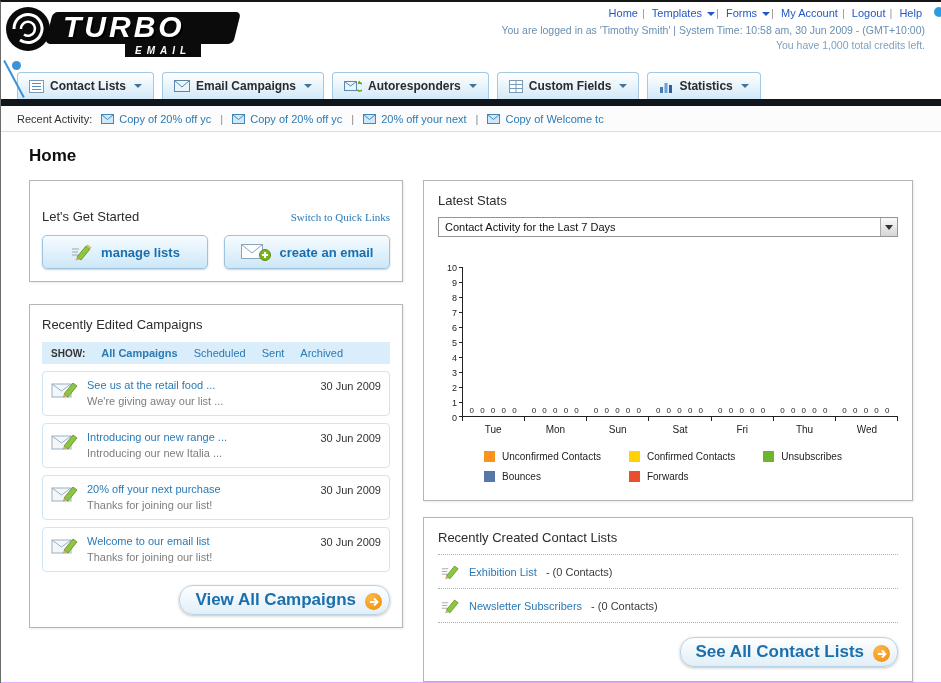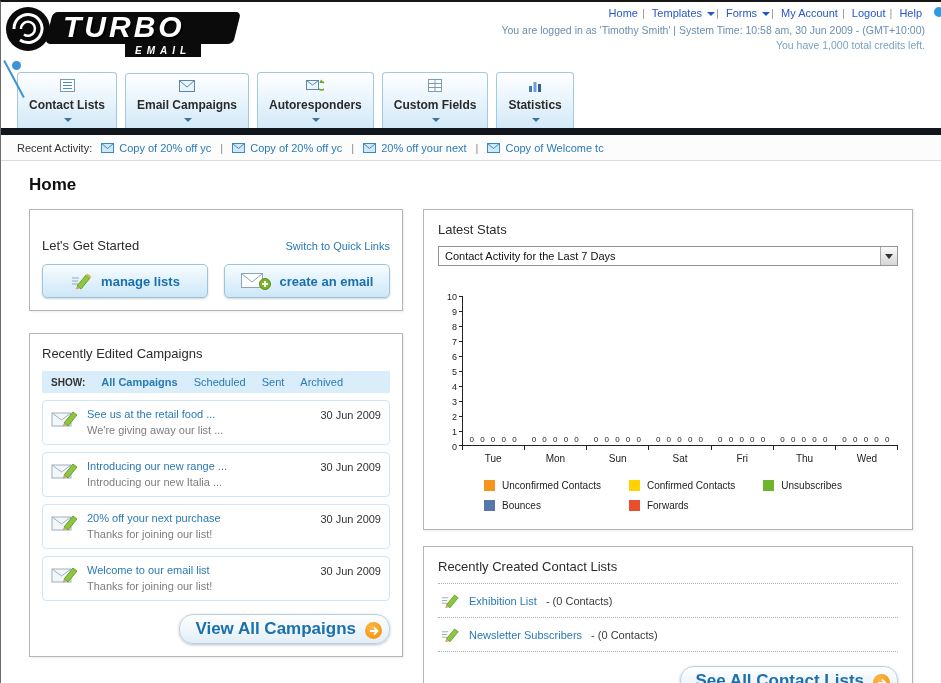--- a/index.html
+++ b/index.html
@@ -21,21 +21,21 @@
   .top-right { position: absolute; right: 16px; top: 5px; text-align: right; }
   .top-links { font-size: 11px; color: #888; }
   .top-links a { color: #2456c8; text-decoration: none; margin: 0 3px; cursor: pointer; }
   .top-links .sep { color: #999; margin: 0 1px; }
   .caret { display: inline-block; width: 0; height: 0; border-left: 4px solid transparent; border-right: 4px solid transparent; border-top: 4px solid #2456c8; vertical-align: middle; margin-left: 2px; }
   .login-info { font-size: 10.5px; color: #6a8fb0; margin-top: 5px; }
   .credits-info { font-size: 10.5px; color: #7da2c0; margin-top: 3px; }
 
   
   .navbar { padding: 8px 0 0 16px; display: flex; gap: 8px; background: #fff; align-items: flex-end; }
-  .nav-tab { display: inline-flex; align-items: center; gap: 6px; padding: 6px 11px; background: linear-gradient(#ffffff, #d2e9f8); border: 1px solid #a3c8e1; border-bottom: none; border-radius: 4px 4px 0 0; font-size: 12px; font-weight: bold; color: #2b2b2b; cursor: pointer; flex-direction: column; }
+  .nav-tab { display: inline-flex; align-items: center; gap: 6px; padding: 6px 11px; background: linear-gradient(#ffffff, #d2e9f8); border: 1px solid #a3c8e1; border-bottom: none; border-radius: 4px 4px 0 0; font-size: 12px; font-weight: bold; color: #2b2b2b; cursor: pointer; }
   .nav-tab .caret { border-top-color: #41729c; }
   .dark-bar { height: 7px; background: #11161d; }
 
   
   .activity-bar { height: 26px; display: flex; align-items: center; padding-left: 16px; font-size: 11px; color: #333; background: #fcfcfc; border-bottom: 1px solid #dcdcdc; gap: 9px; }
   .activity-label { color: #333; }
   .activity-item { display: inline-flex; align-items: center; gap: 5px; color: #2a7ab5; cursor: pointer; }
   .activity-sep { color: #8a8a8a; }
 
   
@@ -43,21 +43,21 @@
   .page-title { font-size: 17px; color: #0e0e0e; margin: 4px 0 14px; font-weight: bold; }
   .columns { display: flex; gap: 20px; align-items: flex-start; }
   .left-col { width: 374px; flex: none; }
   .right-col { flex: 1; }
   .panel { border: 1px solid #b5b5b5; background: #fff; box-shadow: 1px 1px 2px rgba(0,0,0,0.08); }
 
   
   .get-started { padding: 28px 12px 12px; }
   .gs-head { display: flex; justify-content: space-between; align-items: center; }
   .panel-title { font-size: 13px; color: #2c2c2c; }
-  .link { color: #2a7ab5; font-size: 11px; cursor: pointer; text-decoration: none; }
+  .link { color: #2a7ab5; font-size: 11px; cursor: pointer; text-decoration: none; font-family: Liberation Serif, serif; }
   .gs-buttons { display: flex; gap: 16px; margin-top: 11px; }
   .big-btn { flex: 1; height: 34px; display: flex; align-items: center; justify-content: center; gap: 9px; background: linear-gradient(#f7fcff, #cde7f8); border: 1px solid #9cc4e0; border-radius: 5px; color: #1a6fad; font-weight: bold; font-size: 13px; cursor: pointer; box-shadow: 0 1px 2px rgba(0,0,0,0.18); }
 
   
   .campaigns { margin-top: 22px; padding: 12px; }
   .show-bar { margin-top: 10px; background: #d9edfa; padding: 5px 9px; display: flex; gap: 16px; font-size: 11px; align-items: center; }
   .show-label { color: #333; font-weight: bold; font-size: 10px; }
   .show-tab { color: #2a7ab5; cursor: pointer; }
   .show-tab.active { font-weight: bold; }
   .camp-item { display: flex; align-items: flex-start; gap: 8px; border: 1px solid #cfe6f7; border-radius: 4px; margin-top: 7px; padding: 7px 8px 8px; background: #fff; }

